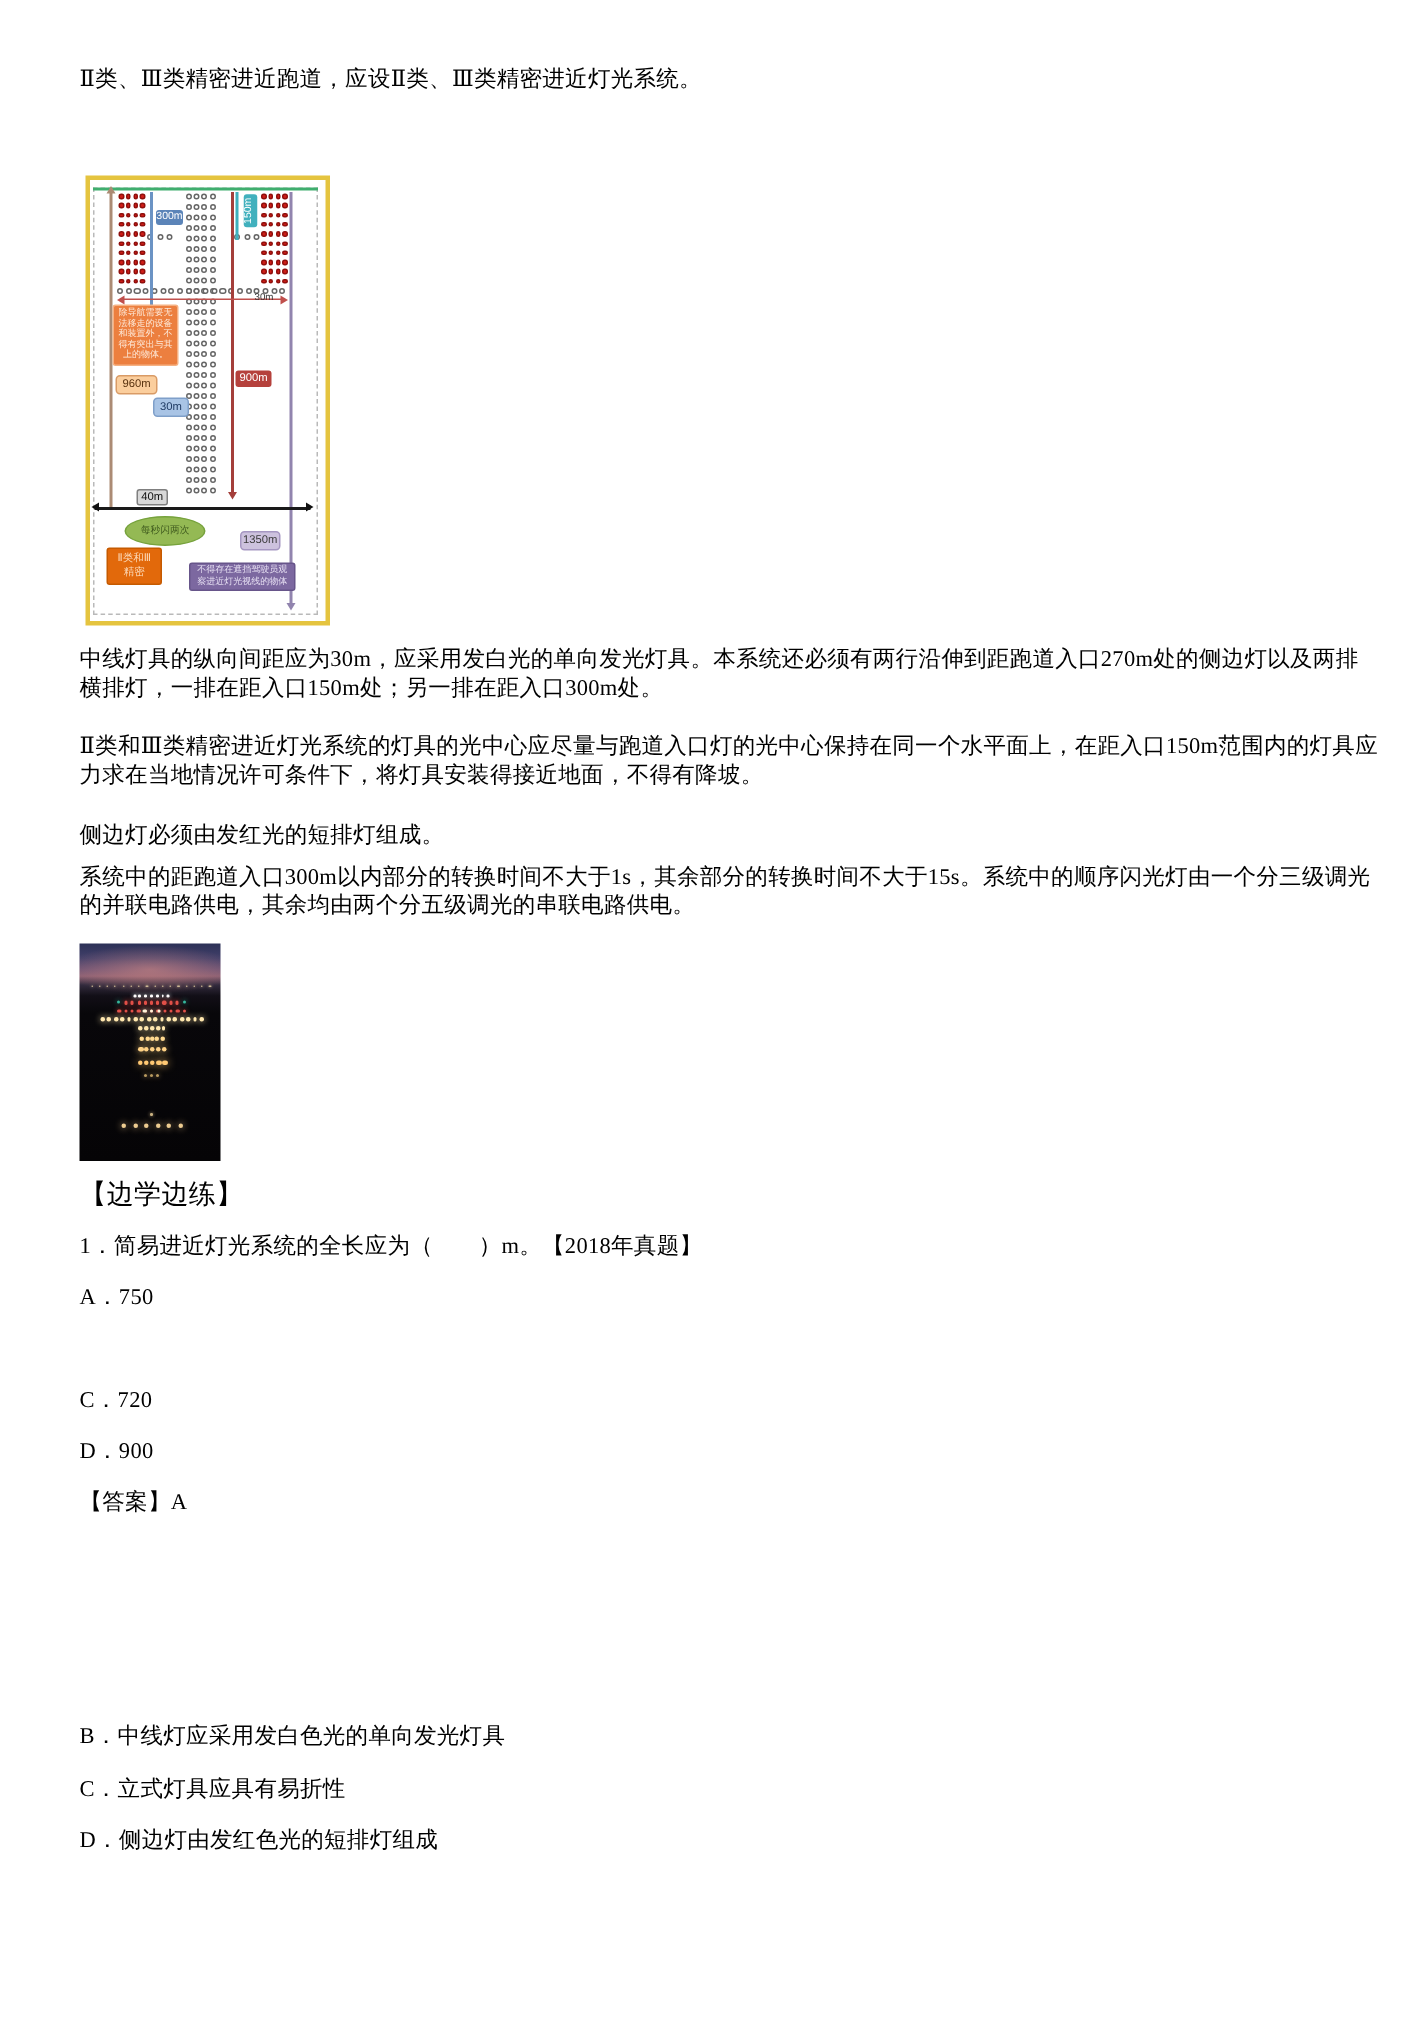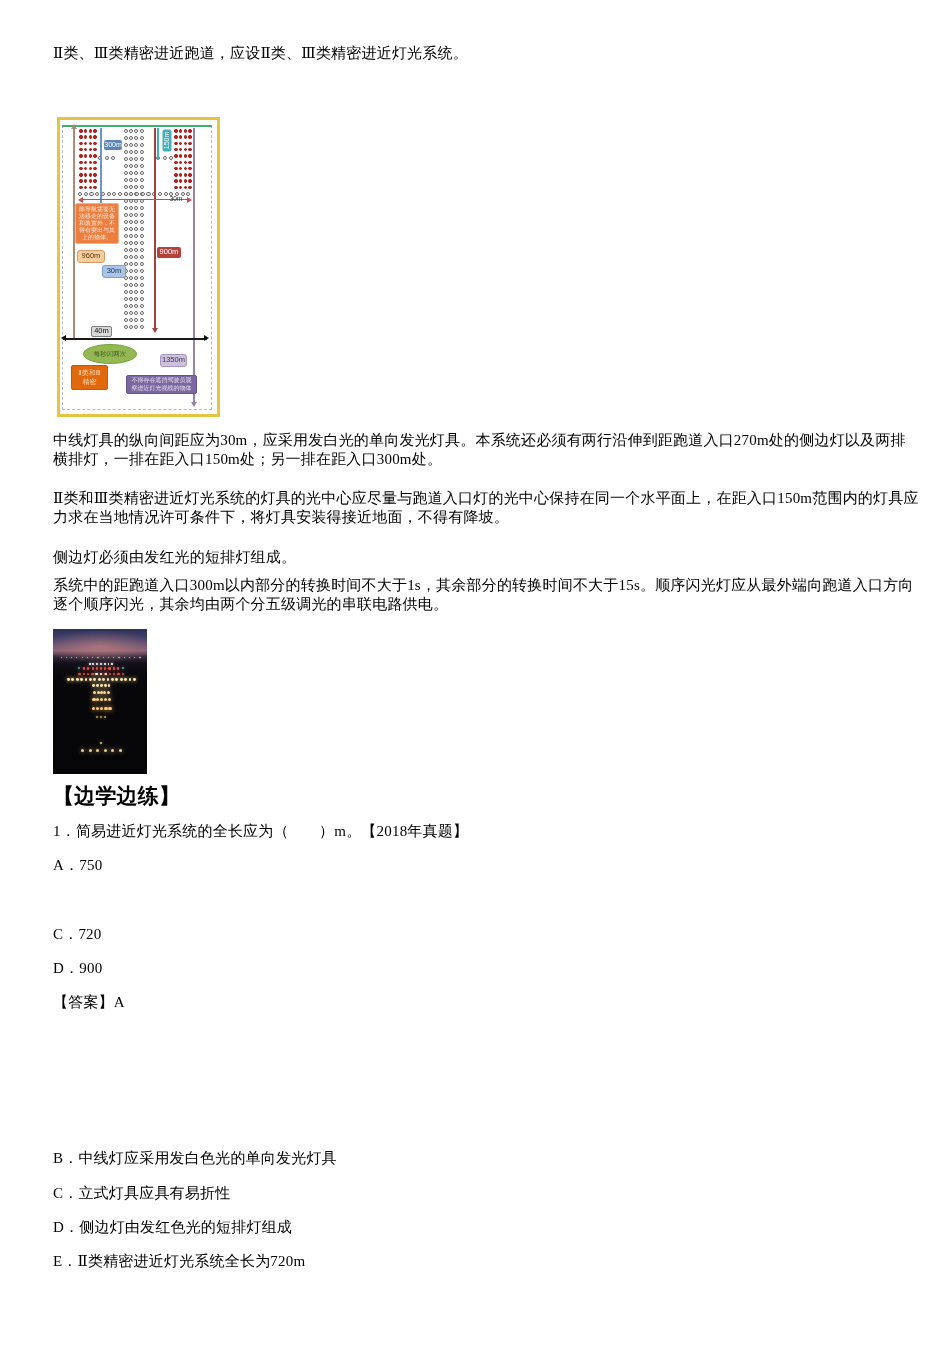--- a/index.html
+++ b/index.html
@@ -1,20 +1,20 @@
 <!DOCTYPE html>
 <html><head>
 <meta charset="utf-8">
 <style>
   html,body{margin:0;padding:0;background:#fff;}
   .page{position:relative;width:950px;height:1345px;background:#fff;overflow:hidden;
         font-family:"Liberation Serif","DejaVu Serif",serif;color:#000;}
   .para{position:absolute;left:53px;width:866px;font-size:15px;line-height:19px;
         letter-spacing:0.2px;}
-  .bold{font-weight:bold;font-size:21px;}
+  .bold{font-weight:normal;font-size:18px;}
   
   .diagram{position:absolute;left:57px;top:117px;width:163px;height:300px;
            box-sizing:border-box;border:3px solid #e5c43f;background:#fff;}
   .diagram *{box-sizing:border-box;}
   .dot{position:absolute;border-radius:50%;border:0.8px solid transparent;}
   .ln{position:absolute;}
   .tri{position:absolute;width:0;height:0;}
   .dlabel{position:absolute;display:flex;align-items:center;justify-content:center;
           text-align:center;font-family:"Liberation Sans","DejaVu Sans",sans-serif;
           white-space:pre-line;line-height:1.18;overflow:hidden;}
@@ -290,21 +290,21 @@
         <div class="dlabel" style="left: 11px; top: 245px; width: 37px; height: 25px; background: rgb(226, 105, 11); color: rgb(252, 217, 184); font-size: 7px; border-radius: 2px; border: 1px solid rgb(197, 90, 0);">Ⅱ类和Ⅲ
 精密</div>
         <div class="dlabel" style="left: 66px; top: 255px; width: 71px; height: 19px; background: rgb(124, 104, 160); color: rgb(230, 223, 242); font-size: 6px; border-radius: 2px; border: 1px solid rgb(103, 85, 138);">不得存在遮挡驾驶员观
 察进近灯光视线的物体</div>
       </div>
   </div>
 
   <div class="para" style="top:431px">中线灯具的纵向间距应为30m，应采用发白光的单向发光灯具。本系统还必须有两行沿伸到距跑道入口270m处的侧边灯以及两排横排灯，一排在距入口150m处；另一排在距入口300m处。</div>
   <div class="para" style="top:489px">Ⅱ类和Ⅲ类精密进近灯光系统的灯具的光中心应尽量与跑道入口灯的光中心保持在同一个水平面上，在距入口150m范围内的灯具应力求在当地情况许可条件下，将灯具安装得接近地面，不得有降坡。</div>
   <div class="para" style="top:548px">侧边灯必须由发红光的短排灯组成。</div>
-  <div class="para" style="top:576px">系统中的距跑道入口300m以内部分的转换时间不大于1s，其余部分的转换时间不大于15s。顺序闪光灯应从最外端向跑道入口方向逐个顺序闪光，其余均由两个分五级调光的串联电路供电。</div>
+  <div class="para" style="top:576px">系统中的距跑道入口300m以内部分的转换时间不大于1s，其余部分的转换时间不大于15s。系统中的顺序闪光灯由一个分三级调光的并联电路供电，其余均由两个分五级调光的串联电路供电。</div>
 
   <div class="photo">
     <div style="position:absolute;left:0;top:0;width:100%;height:100%;">
         <div class="plight" style="left: 8%; top: 19%; width: 1.2px; height: 1.2px; background: rgb(205, 183, 147); box-shadow: rgb(205, 183, 147) 0px 0px 1.92px;"></div>
         <div class="plight" style="left: 13.6%; top: 19%; width: 1.2px; height: 1.2px; background: rgb(205, 183, 147); box-shadow: rgb(205, 183, 147) 0px 0px 1.92px;"></div>
         <div class="plight" style="left: 19.2%; top: 19%; width: 1.2px; height: 1.2px; background: rgb(205, 183, 147); box-shadow: rgb(205, 183, 147) 0px 0px 1.92px;"></div>
         <div class="plight" style="left: 24.8%; top: 19%; width: 1.2px; height: 1.2px; background: rgb(205, 183, 147); box-shadow: rgb(205, 183, 147) 0px 0px 1.92px;"></div>
         <div class="plight" style="left: 30.4%; top: 19%; width: 1.2px; height: 1.2px; background: rgb(205, 183, 147); box-shadow: rgb(205, 183, 147) 0px 0px 1.92px;"></div>
         <div class="plight" style="left: 36%; top: 19%; width: 1.2px; height: 1.2px; background: rgb(205, 183, 147); box-shadow: rgb(205, 183, 147) 0px 0px 1.92px;"></div>
         <div class="plight" style="left: 41.6%; top: 19%; width: 1.2px; height: 1.2px; background: rgb(205, 183, 147); box-shadow: rgb(205, 183, 147) 0px 0px 1.92px;"></div>
@@ -402,15 +402,14 @@
 
   <div class="para" style="top:822px">1．简易进近灯光系统的全长应为（　　）m。【2018年真题】</div>
   <div class="para" style="top:856px">A．750</div>
   <div class="para" style="top:925px">C．720</div>
   <div class="para" style="top:959px">D．900</div>
   <div class="para" style="top:993px">【答案】A</div>
 
   <div class="para" style="top:1149px">B．中线灯应采用发白色光的单向发光灯具</div>
   <div class="para" style="top:1184px">C．立式灯具应具有易折性</div>
   <div class="para" style="top:1218px">D．侧边灯由发红色光的短排灯组成</div>
-  <div class="para" style="top:1252px">E．Ⅱ类精密进近灯光系统全长为720m</div>
 
 </div>
 
 </body></html>

